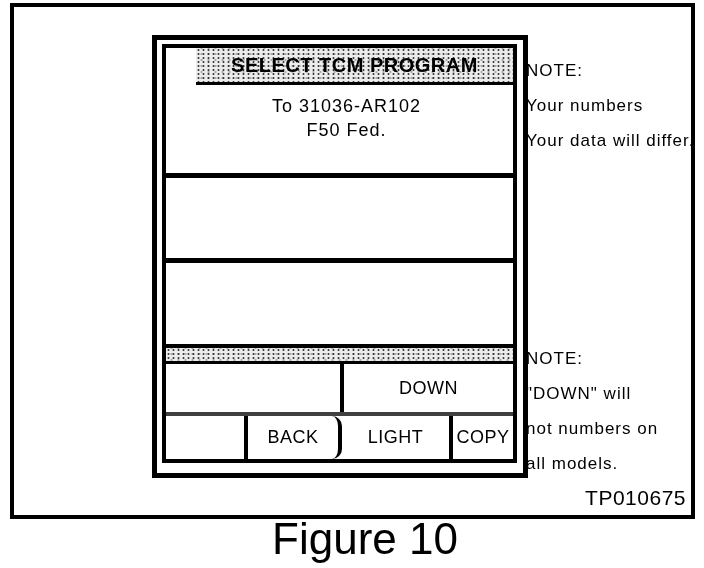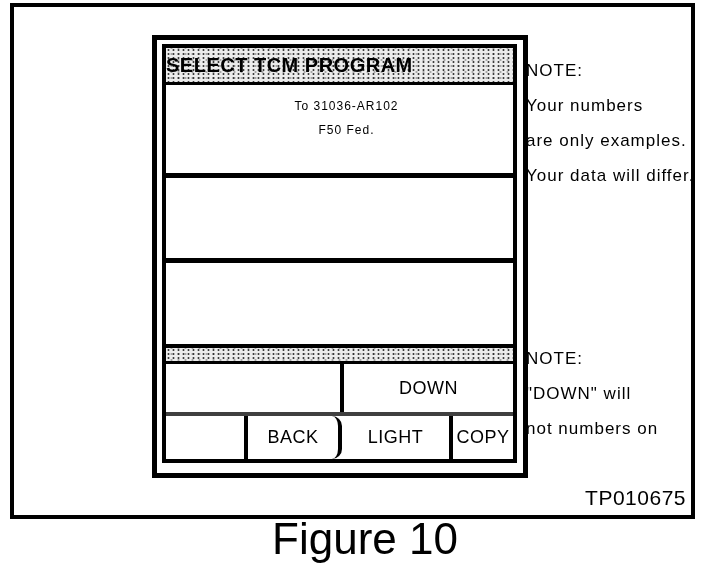--- a/index.html
+++ b/index.html
@@ -33,32 +33,32 @@
     background-color:#ececec;
     background-image:
       radial-gradient(circle, rgba(30,30,30,0.85) 0.7px, transparent 1.3px),
       radial-gradient(circle, rgba(95,95,95,0.5) 0.7px, transparent 1.4px);
     background-size:5px 4px, 7px 6px;
     background-position:0 0, 2px 3px;
   }
 
   .titlebar {
     height:37px; border-bottom:3px solid #000;
-    display:flex; align-items:center; 
+    display:flex; align-items:center; justify-content:center;margin-left:30px;
   }
   .titlebar span {
     font-weight:700; font-size:20px; letter-spacing:0.5px; white-space:nowrap;
   }
 
   .program-box {
     height:93px; border-bottom:5px solid #000; background:#fff;
     text-align:center; padding-top:9px;
   }
   .program-box div {
-    font-size:12px; letter-spacing:1px; line-height:24px; white-space:nowrap;padding-left:14px;
+    font-size:18px; letter-spacing:1px; line-height:24px; white-space:nowrap;padding-left:14px;
   }
 
   .empty-box-1 { height:85px; border-bottom:5px solid #000; background:#fff; }
   .empty-box-2 { height:85px; border-bottom:4px solid #000; background:#fff; }
 
   .strip { height:16px; border-bottom:3px solid #000; }
 
   .btn-row-1 { height:52px; border-bottom:4px solid #404040; display:flex; }
   .btn-row-2 { flex:1; display:flex; }
   .cell {
@@ -127,27 +127,27 @@
         <div class="cell divider row2-light">LIGHT</div>
         <div class="cell row2-copy">COPY</div>
       </div>
 
     </div>
   </div>
 
   <div class="note note-1">
     <div>NOTE:</div>
     <div>Your numbers</div>
-    <div>are only examples.</div>
     <div>Your data will differ.</div>
   </div>
 
   <div class="note note-2">
     <div>NOTE:</div>
     <div>"DOWN" will</div>
     <div>not numbers on</div>
+    <div>all models.</div>
   </div>
 
   <div class="tp-code">TP010675</div>
 
   <div class="caption">Figure 10</div>
 
 </div>
 
 </body></html>

